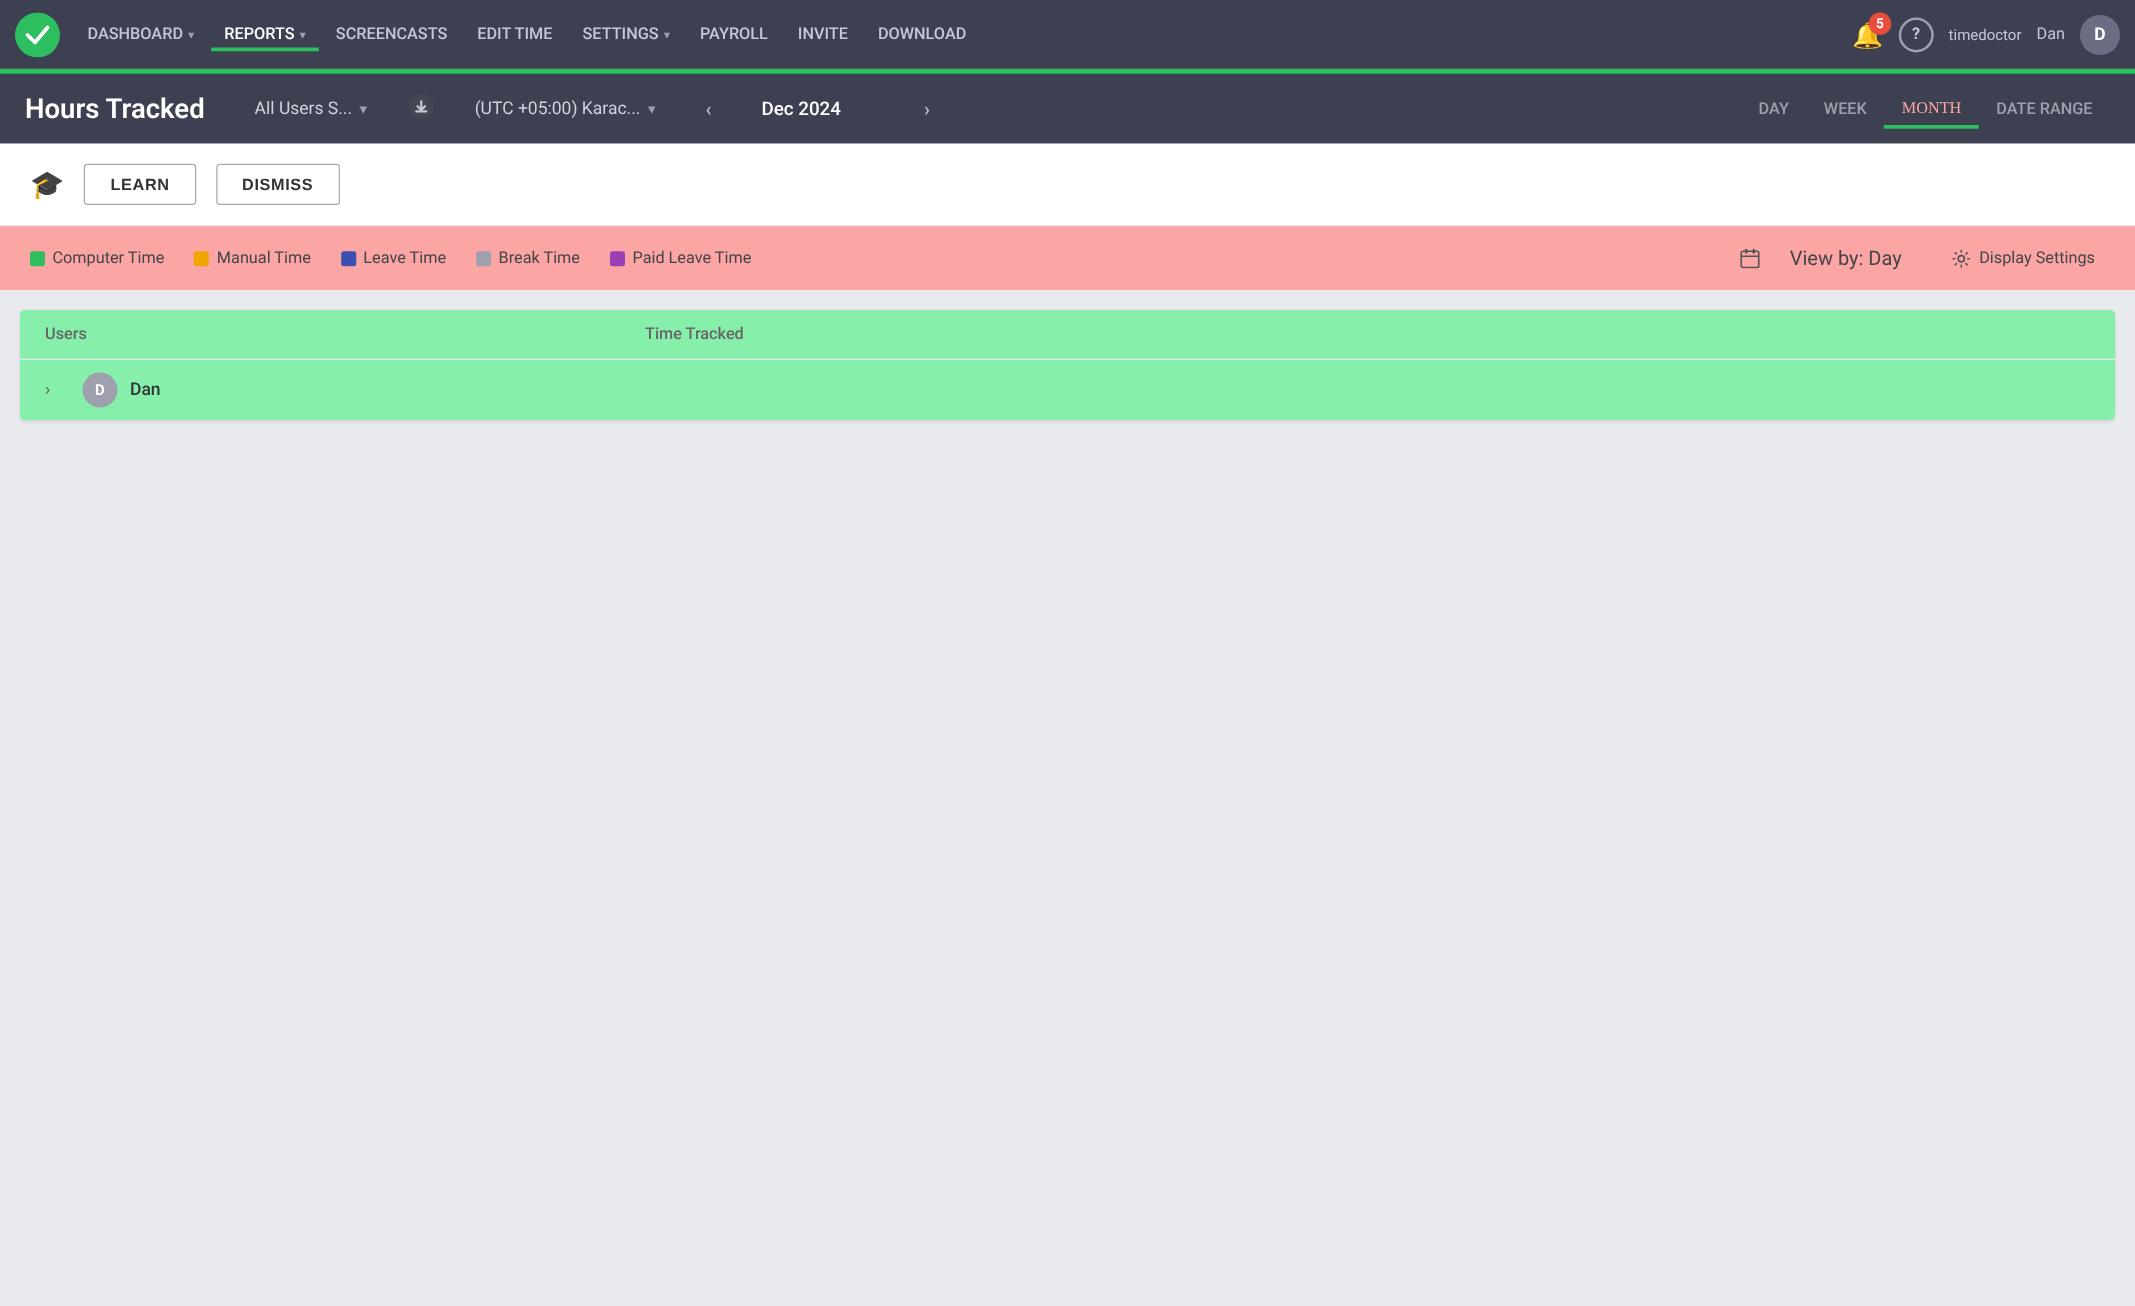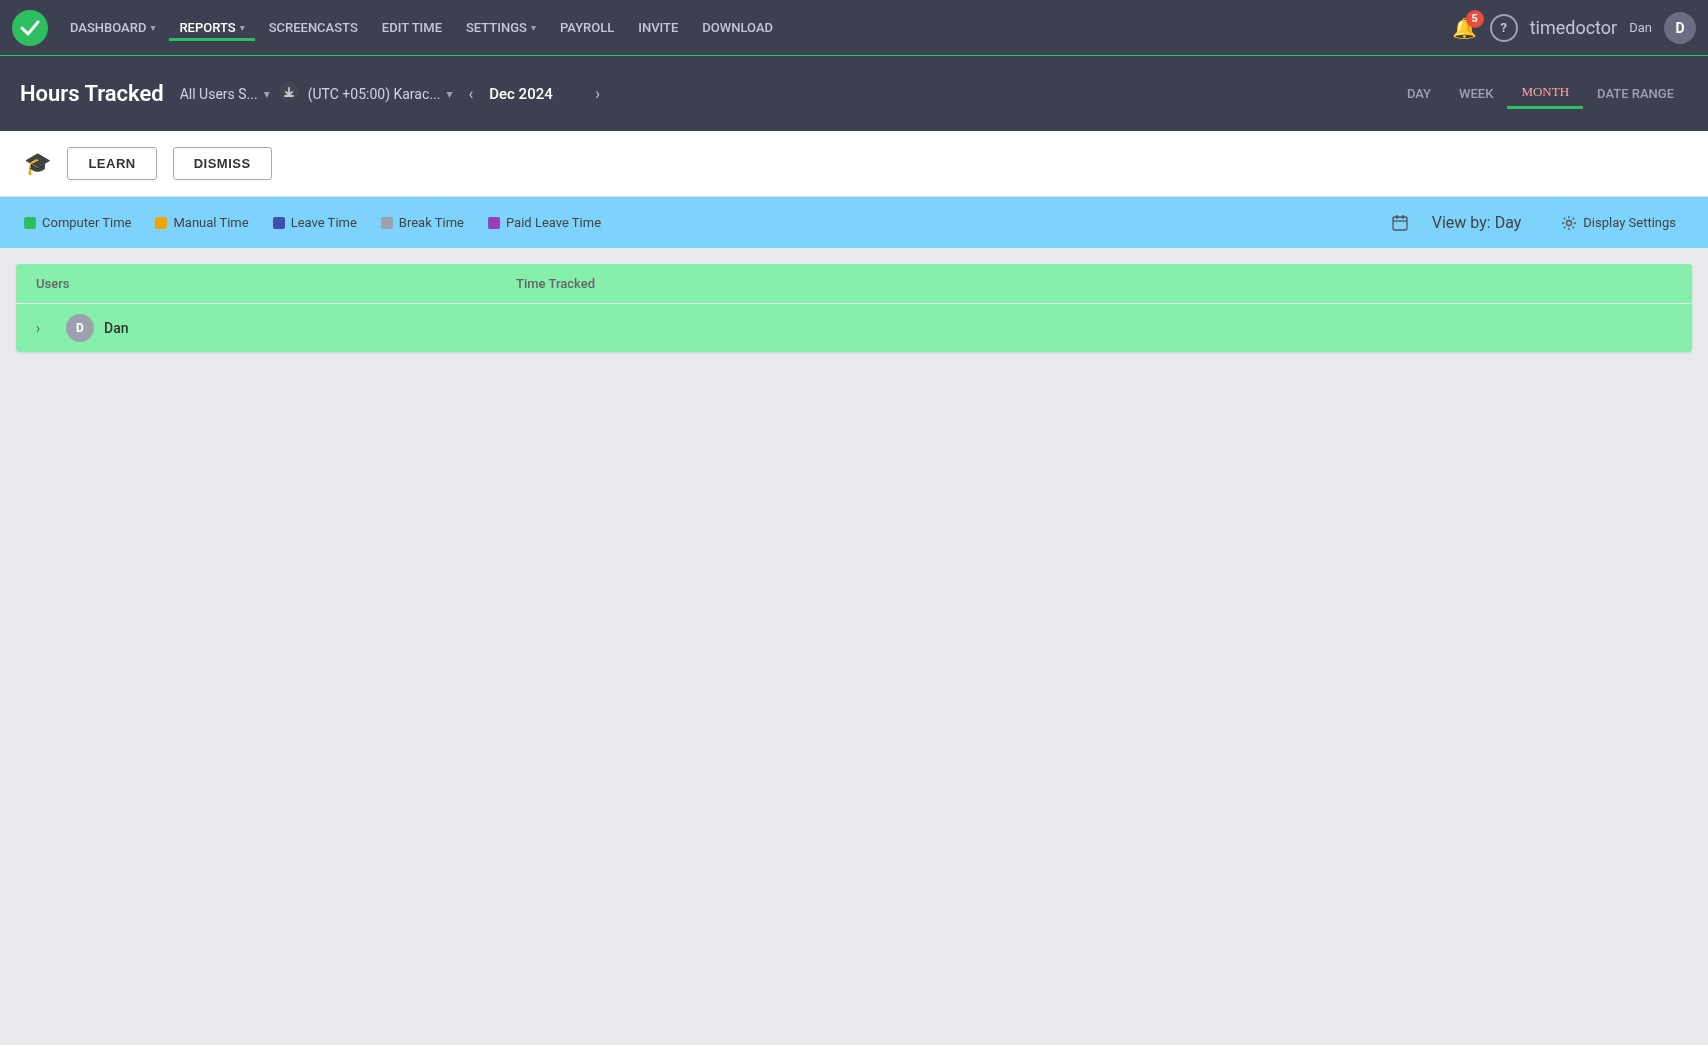--- a/index.html
+++ b/index.html
@@ -10,26 +10,26 @@
     .nav-logo { width: 36px; height: 36px; margin-right: 8px; flex-shrink: 0; }
     .nav-logo svg { width: 36px; height: 36px; }
     .nav-item { color: #c5c7d4; font-size: 13px; font-weight: 500; padding: 6px 10px; cursor: pointer; display: flex; align-items: center; gap: 4px; white-space: nowrap; }
     .nav-item .chevron { font-size: 10px; color: #9ea0ad; }
     .nav-reports { color: #fff; border-bottom: 3px solid #2dbe60; padding-bottom: 3px; }
     .nav-spacer { flex: 1; }
     .nav-right { display: flex; align-items: center; gap: 12px; }
     .nav-bell { position: relative; cursor: pointer; }
     .nav-badge { position: absolute; top: -6px; right: -6px; background: #e74c3c; color: #fff; border-radius: 50%; width: 18px; height: 18px; font-size: 11px; display: flex; align-items: center; justify-content: center; font-weight: bold; }
     .nav-help { color: #c5c7d4; font-size: 18px; cursor: pointer; width: 28px; height: 28px; border: 2px solid #9ea0ad; border-radius: 50%; display: flex; align-items: center; justify-content: center; font-size: 13px; font-weight: bold; }
-    .nav-username { color: #c5c7d4; font-size: 18px; cursor: pointer; }
+    .nav-username { color: #c5c7d4; font-size: 12px; cursor: pointer; }
     .nav-avatar-text { color: #c5c7d4; font-size: 13px; }
     .nav-avatar { background: #6b6e82; color: #fff; border-radius: 50%; width: 32px; height: 32px; display: flex; align-items: center; justify-content: center; font-size: 14px; font-weight: bold; cursor: pointer; }
 
     
-    .header { background: #3d4050; padding: 0 20px; height: 76px; display: flex; align-items: center; gap: 8px; border-top: 1px solid #22c55e; }
+    .header { background: #3d4050; padding: 0 20px; height: 60px; display: flex; align-items: center; gap: 32px; border-top: 4px solid #22c55e; }
     .page-title { color: #fff; font-size: 22px; font-weight: 600; margin-right: 8px; }
     .user-select { display: flex; align-items: center; gap: 6px; background: transparent; border: none; color: #d0d2de; font-size: 14px; cursor: pointer; }
     .user-select .dropdown-arrow { color: #9ea0ad; font-size: 12px; }
     .download-btn { color: #c5c7d4; font-size: 18px; cursor: pointer; }
     .timezone-select { display: flex; align-items: center; gap: 6px; color: #d0d2de; font-size: 14px; cursor: pointer; }
     .timezone-select .dropdown-arrow { color: #9ea0ad; font-size: 12px; }
     .nav-arrow { color: #c5c7d4; font-size: 16px; cursor: pointer; padding: 4px 8px; }
     .period-display { color: #fff; font-size: 15px; font-weight: 500; min-width: 90px; }
     .header-spacer { flex: 1; }
     .period-tabs { display: flex; align-items: center; gap: 0; }
@@ -39,21 +39,21 @@
     
     .main { padding: 0; background: #e8eaed; min-height: 900px; }
 
     
     .info-banner { background: #fff; display: flex; align-items: center; padding: 16px 24px; gap: 16px; border-bottom: 1px solid #e0e2e8; }
     .info-icon { color: #555; font-size: 22px; }
     .info-text { flex: 1; color: #444; font-size: 14px; }
     .info-btn { border: 1px solid #aaa; background: #fff; color: #333; font-size: 13px; font-weight: 600; padding: 8px 20px; cursor: pointer; border-radius: 3px; letter-spacing: 0.5px; }
 
     
-    .legend-bar { background: #7dd3fc; display: flex; align-items: center; padding: 12px 24px; gap: 24px; flex-wrap: wrap; }
+    .legend-bar { background: #fca5a5; display: flex; align-items: center; padding: 12px 24px; gap: 24px; flex-wrap: wrap; }
     .legend-item { display: flex; align-items: center; gap: 6px; font-size: 13px; color: #444; }
     .legend-dot { width: 12px; height: 12px; border-radius: 2px; flex-shrink: 0; }
     .legend-spacer { flex: 1; }
     .view-by-btn { display: flex; align-items: center; gap: 24px; font-size: 16px; color: #444; cursor: pointer; padding: 4px 8px; }
     .view-by-btn svg { width: 16px; height: 16px; }
     .display-settings-btn { display: flex; align-items: center; gap: 6px; font-size: 13px; color: #444; cursor: pointer; padding: 4px 8px; }
     .display-settings-btn svg { width: 16px; height: 16px; }
 
     
     .table-container { margin: 16px; background: #86efac; border-radius: 4px; box-shadow: 0 1px 3px rgba(0,0,0,0.1); }

